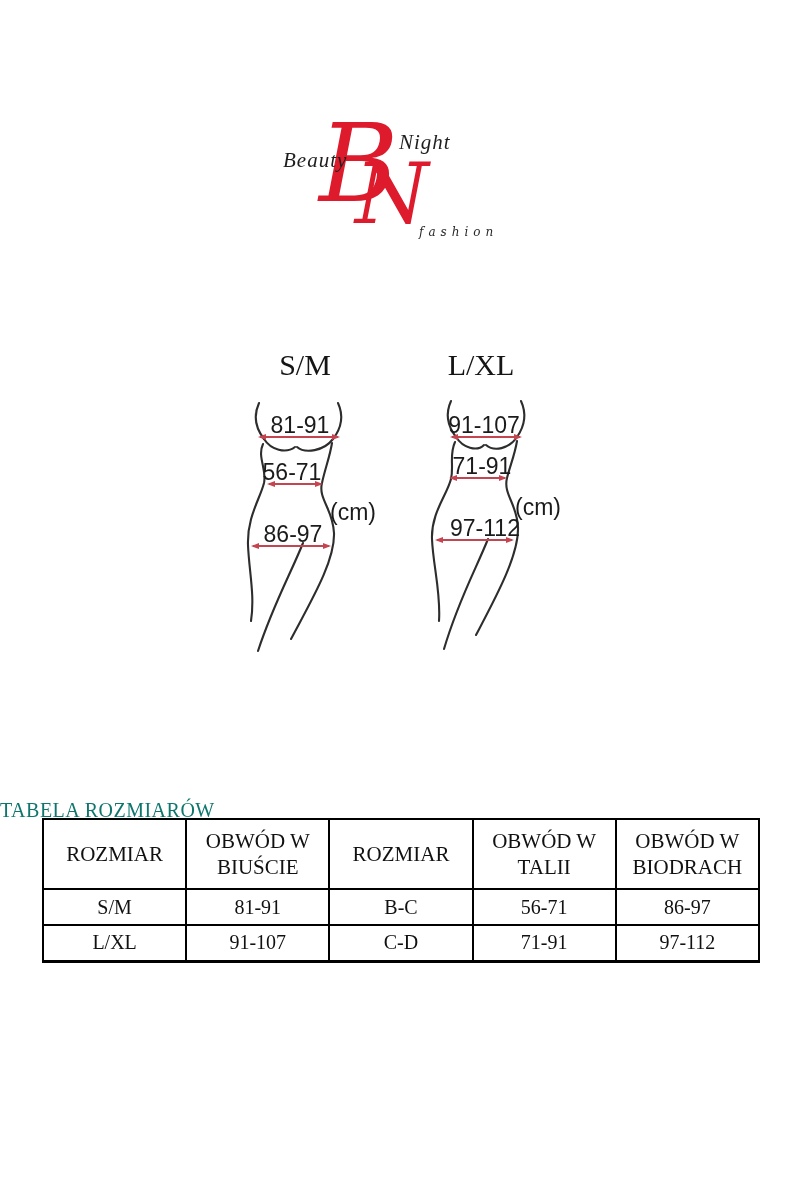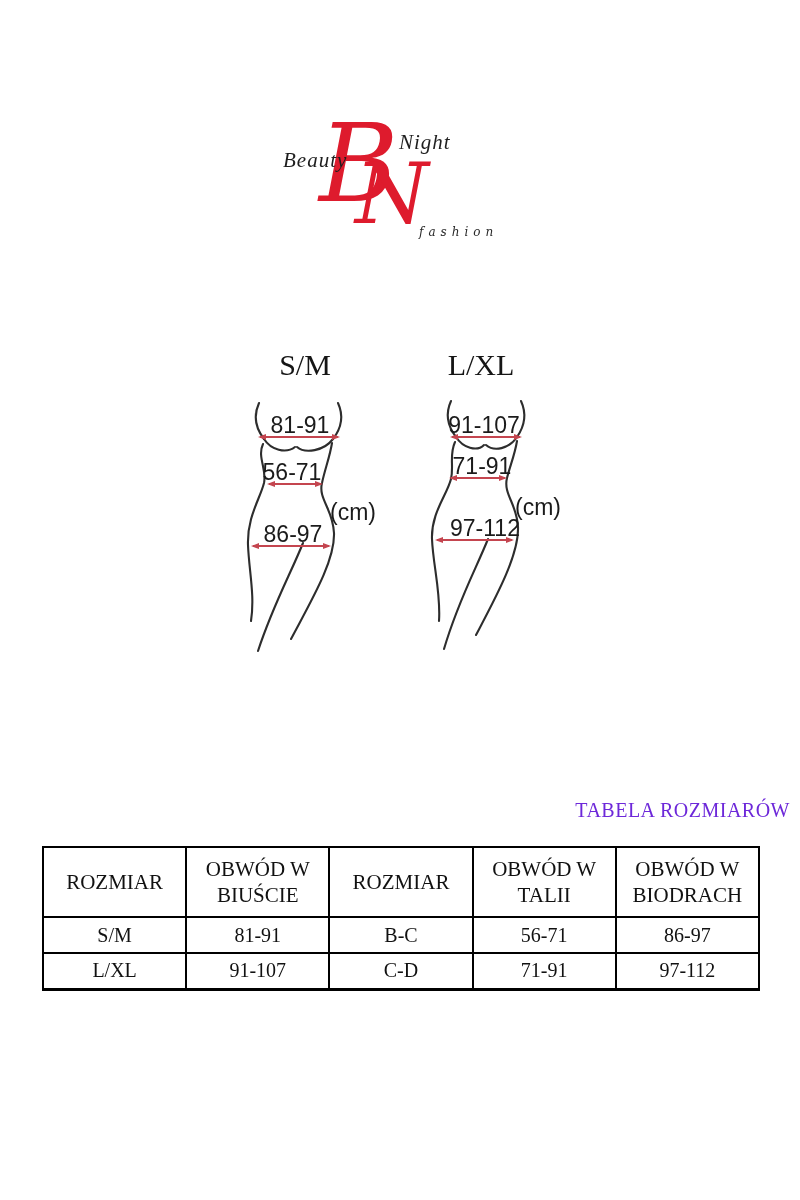--- a/index.html
+++ b/index.html
@@ -74,26 +74,26 @@
     font-size:23px;fill:#1b1b1b;
   }
   .unit-text{
     font-family:"Liberation Sans", sans-serif;
     font-size:23px;fill:#1b1b1b;
   }
 
   
   .table-title{
     position:absolute;left:0;top:799px;width:790px;
-    text-align:right;
+    text-align:left;
     font-size:20px;letter-spacing:0.5px;
-    color:#6d28d9;
+    color:#0f766e;
   }
   table.size-table{
-    position:absolute;left:42px;top:846px;width:718px;
+    position:absolute;left:42px;top:818px;width:718px;
     border-collapse:collapse;
     table-layout:fixed;
     font-size:20px;color:#111;border-radius:22px;
   }
   .size-table th,.size-table td{
     border:2px solid #000;
     text-align:center;vertical-align:middle;
     font-weight:normal;
     padding:2px 4px;
     line-height:1.25;

